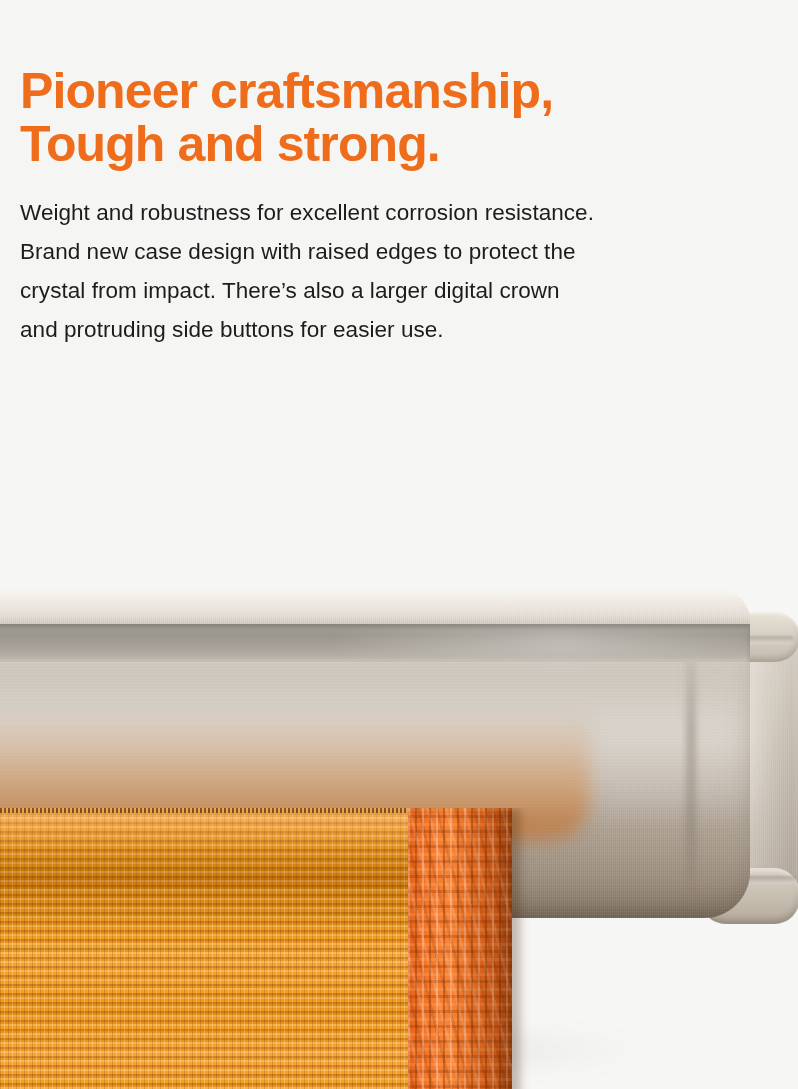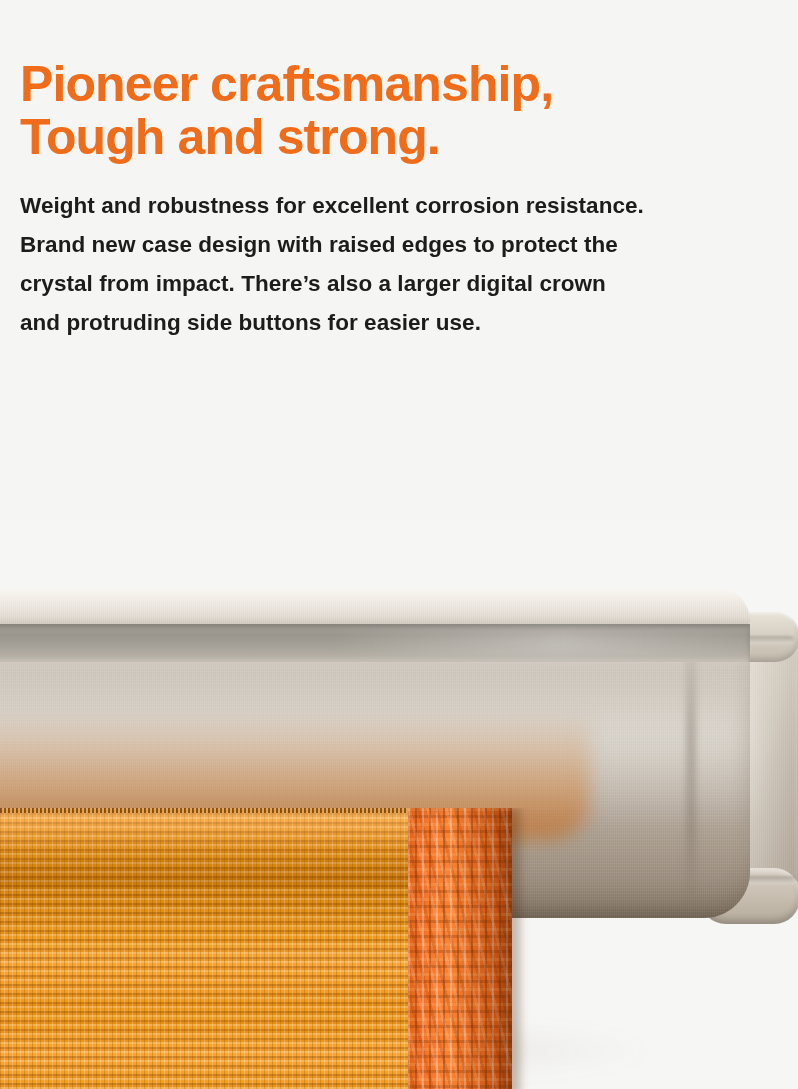--- a/index.html
+++ b/index.html
@@ -6,34 +6,34 @@
   html,body{margin:0;padding:0;}
   body{
     width:798px;height:1089px;
     background:#f5f5f4;
     font-family:"Liberation Sans","DejaVu Sans",sans-serif;
     overflow:hidden;position:relative;
   }
   .page{position:relative;width:798px;height:1089px;overflow:hidden;background:#f5f5f4;}
 
   
-  .copy{position:absolute;left:20px;top:58px;width:760px;}
+  .copy{position:absolute;left:20px;top:65px;width:760px;}
   .headline{
     color:#ef6c1a;
     font-size:50px;
     font-weight:bold;
     line-height:1.06;
     letter-spacing:-0.9px;
     margin:0;
     white-space:pre-line;
   }
   .subcopy{
     color:#1c1c1c;
     font-size:22.5px;
-    font-weight:700;
+    font-weight:400;
     line-height:1.74;
     letter-spacing:0.05px;
     margin:0;
     padding-top:22px;
     white-space:pre-line;
   }
 
   
   .photo{
     position:absolute;left:0;top:520px;width:798px;height:569px;

